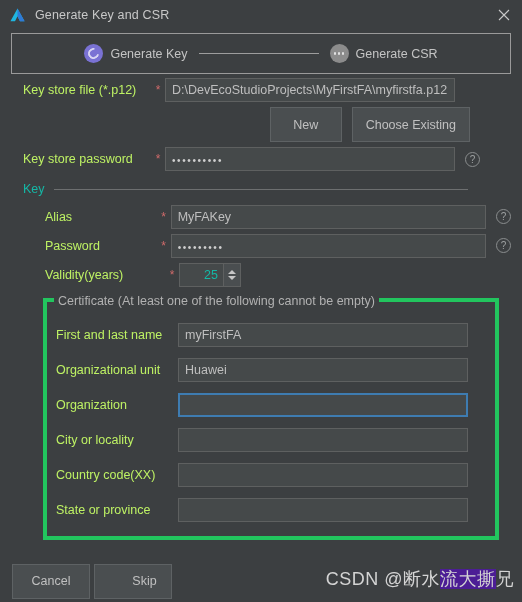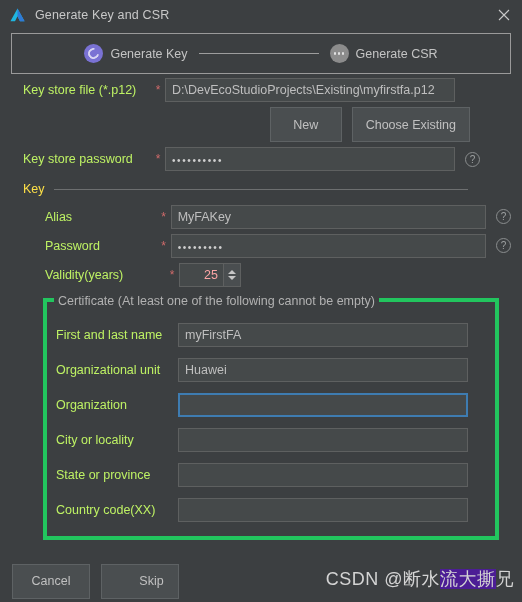--- a/index.html
+++ b/index.html
@@ -173,41 +173,41 @@
   .group-key {
     margin-top: 13px;
     padding-left: 12px;
   }
   .group-head {
     display: flex;
     align-items: center;
     gap: 9px;
     height: 16px;
   }
-  .group-head .g-title { color: #fde047; font-size: 12.5px; }
+  .group-head .g-title { color: #14b8a6; font-size: 12.5px; }
   .group-head .g-line { flex: 1; height: 1px; background: #6d6f70; margin-right: 43px; }
 
   .key-rows { padding-left: 22px; padding-top: 5px; }
   .key-rows .row { height: 29px; }
   .key-rows .lbl { width: 120px; }
   .key-rows .field { width: 338px; }
 
   .spinner {
     display: flex;
     align-items: stretch;
     height: 24px;
     border: 1px solid #5e6060;
     background: #45494a;
     width: 62px;
   }
   .spin-val {
     flex: 1;
     display: flex; align-items: center; justify-content: flex-end;
     padding-right: 5px;
-    color: #fca5a5;
+    color: #14b8a6;
     font-size: 12.5px;
   }
   .spin-btns {
     width: 17px;
     border-left: 1px solid #5e6060;
     background: #4a4e50;
     display: flex;
     flex-direction: column;
     align-items: center;
     justify-content: center;
@@ -244,21 +244,21 @@
   
   .footer {
     position: absolute;
     left: 0; right: 0; bottom: 0;
     height: 42px;
     display: flex;
     align-items: center;
     padding: 0 12px;
   }
   .footer .btn { min-width: 78px; }
-  .footer .btn + .btn { margin-left: 11px; padding-left: 36px; }
+  .footer .btn + .btn { margin-left: 4px; padding-left: 36px; }
 
   .watermark {
     position: absolute;
     right: 8px;
     bottom: 11px;
     font-size: 18px;
     color: #d4d4d4;
     letter-spacing: .5px;
     white-space: nowrap;
     pointer-events: none;
@@ -299,21 +299,21 @@
     </span>
     <span class="step-label">Generate CSR</span>
   </div>
 </div>
 
 <div class="form">
 
   <div class="row r-keystore">
     <span class="lbl">Key store file (*.p12)</span>
     <span class="req">*</span>
-    <span class="field">D:\DevEcoStudioProjects\Existing\myfirstfa.p12</span>
+    <span class="field">D:\DevEcoStudioProjects\MyFirstFA\myfirstfa.p12</span>
   </div>
 
   <div class="r-buttons">
     <span class="btn">New</span>
     <span class="btn">Choose Existing</span>
   </div>
 
   <div class="row r-kspw">
     <span class="lbl">Key store password</span>
     <span class="req">*</span>
@@ -373,26 +373,26 @@
       <span class="lbl">Organization</span>
       <span class="field focused"></span>
     </div>
 
     <div class="row">
       <span class="lbl">City or locality</span>
       <span class="field"></span>
     </div>
 
     <div class="row">
+      <span class="lbl">Country code(XX)</span>
+      <span class="field"></span>
+    </div>
+
+    <div class="row">
       <span class="lbl">State or province</span>
-      <span class="field"></span>
-    </div>
-
-    <div class="row">
-      <span class="lbl">Country code(XX)</span>
       <span class="field"></span>
     </div>
   </div>
 </div>
 
 <div class="footer">
   <span class="btn">Cancel</span>
   <span class="btn">Skip</span>
 </div>
 

